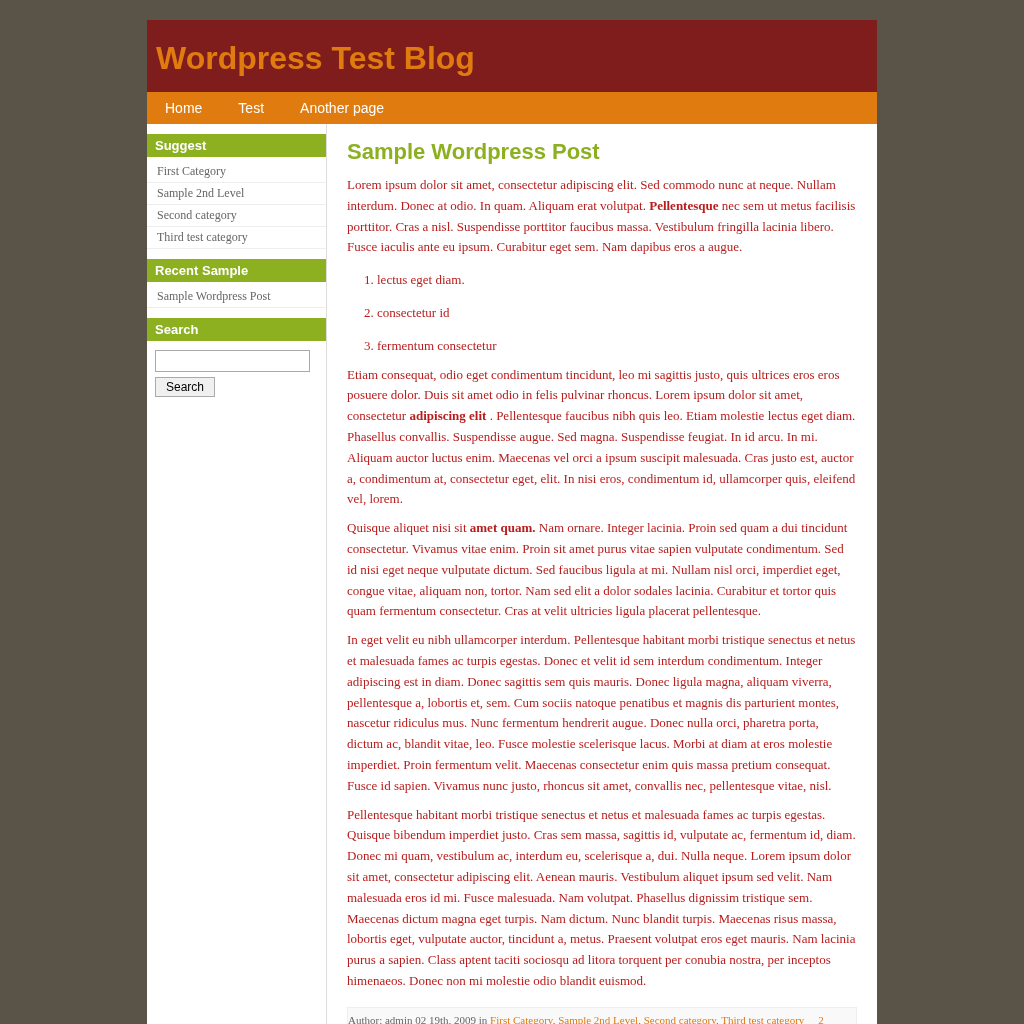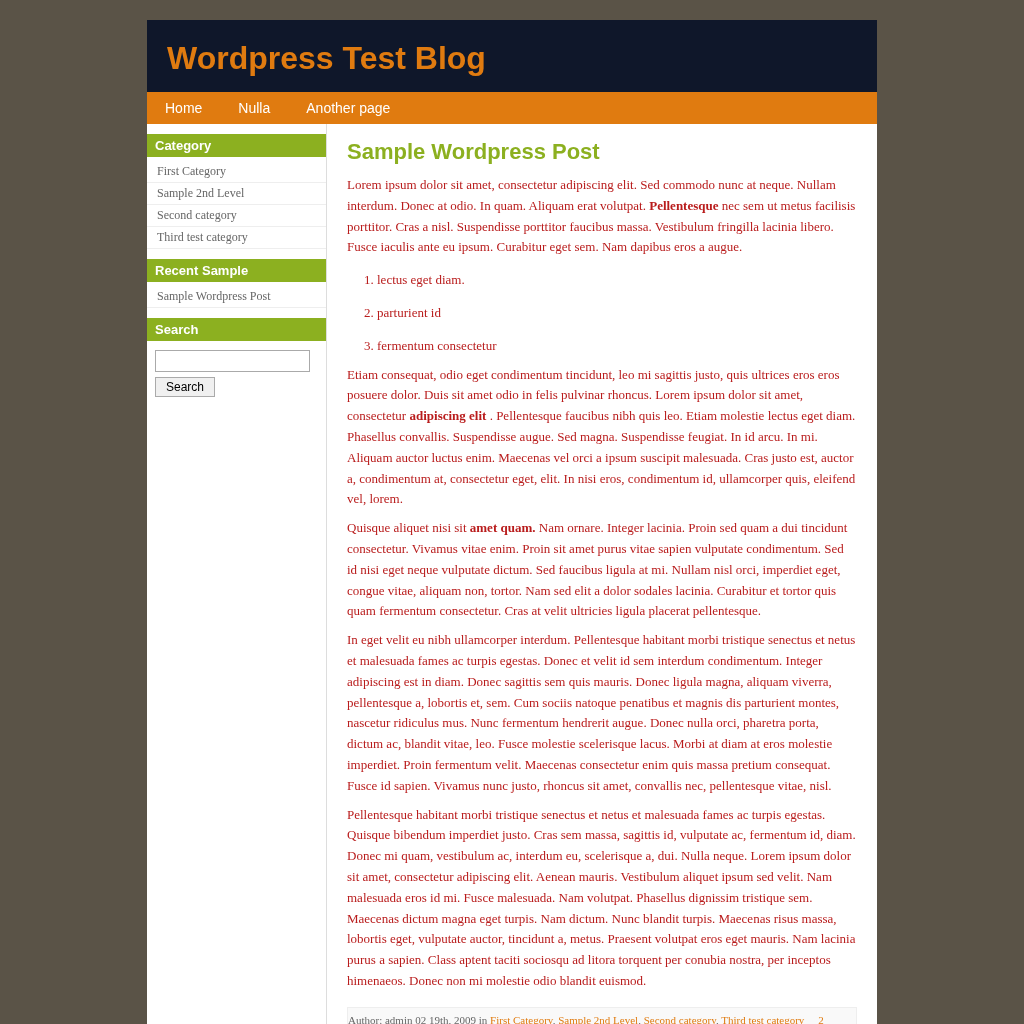--- a/index.html
+++ b/index.html
@@ -9,22 +9,22 @@
       font-size: 13px;
       color: #333;
     }
     #page-wrapper {
       width: 730px;
       margin: 20px auto;
       background: #fff;
     }
     
     #header {
-      padding: 20px 20px 15px 20px;
-      background: #0f172a;
+      padding: 20px 20px 15px 9px;
+      background: #7f1d1d;
       border-bottom: none;
     }
     #site-title {
       font-size: 32px;
       font-weight: bold;
       color: #e07b10;
       font-family: Arial, sans-serif;
     }
     
     #nav {
@@ -140,30 +140,30 @@
 <body>
 
 <div id="page-wrapper">
 
   <div id="header">
     <div id="site-title">Wordpress Test Blog</div>
   </div>
 
   <nav id="nav">
     <a class="nav-item">Home</a>
-    <a class="nav-item">Nulla</a>
+    <a class="nav-item">Test</a>
     <a class="nav-item">Another page</a>
   </nav>
 
   <div id="content-wrapper">
 
     <div id="sidebar">
 
       <div class="sidebar-section">
-        <div class="sidebar-section-title">Category</div>
+        <div class="sidebar-section-title">Suggest</div>
         <a class="sidebar-link">First Category</a>
         <a class="sidebar-link">Sample 2nd Level</a>
         <a class="sidebar-link">Second category</a>
         <a class="sidebar-link">Third test category</a>
       </div>
 
       <div class="sidebar-section">
         <div class="sidebar-section-title">Recent Sample</div>
         <a class="sidebar-link">Sample Wordpress Post</a>
       </div>
@@ -185,21 +185,21 @@
 
       <div class="post-content">
         <p>
           <span>Lorem ipsum dolor sit amet, consectetur adipiscing elit. Sed commodo nunc at neque. Nullam interdum. Donec at odio. In quam. Aliquam erat volutpat.</span>
           <strong>Pellentesque</strong>
           <span>nec sem ut metus facilisis porttitor. Cras a nisl. Suspendisse porttitor faucibus massa. Vestibulum fringilla lacinia libero. Fusce iaculis ante eu ipsum. Curabitur eget sem. Nam dapibus eros a augue.</span>
         </p>
 
         <ol>
           <li>lectus eget diam.</li>
-          <li>parturient id</li>
+          <li>consectetur id</li>
           <li>fermentum consectetur</li>
         </ol>
 
         <p>
           <span>Etiam consequat, odio eget condimentum tincidunt, leo mi sagittis justo, quis ultrices eros eros posuere dolor. Duis sit amet odio in felis pulvinar rhoncus. Lorem ipsum dolor sit amet, consectetur</span>
           <strong>adipiscing elit</strong>
           <span>. Pellentesque faucibus nibh quis leo. Etiam molestie lectus eget diam. Phasellus convallis. Suspendisse augue. Sed magna. Suspendisse feugiat. In id arcu. In mi. Aliquam auctor luctus enim. Maecenas vel orci a ipsum suscipit malesuada. Cras justo est, auctor a, condimentum at, consectetur eget, elit. In nisi eros, condimentum id, ullamcorper quis, eleifend vel, lorem.</span>
         </p>
 
         <p>

